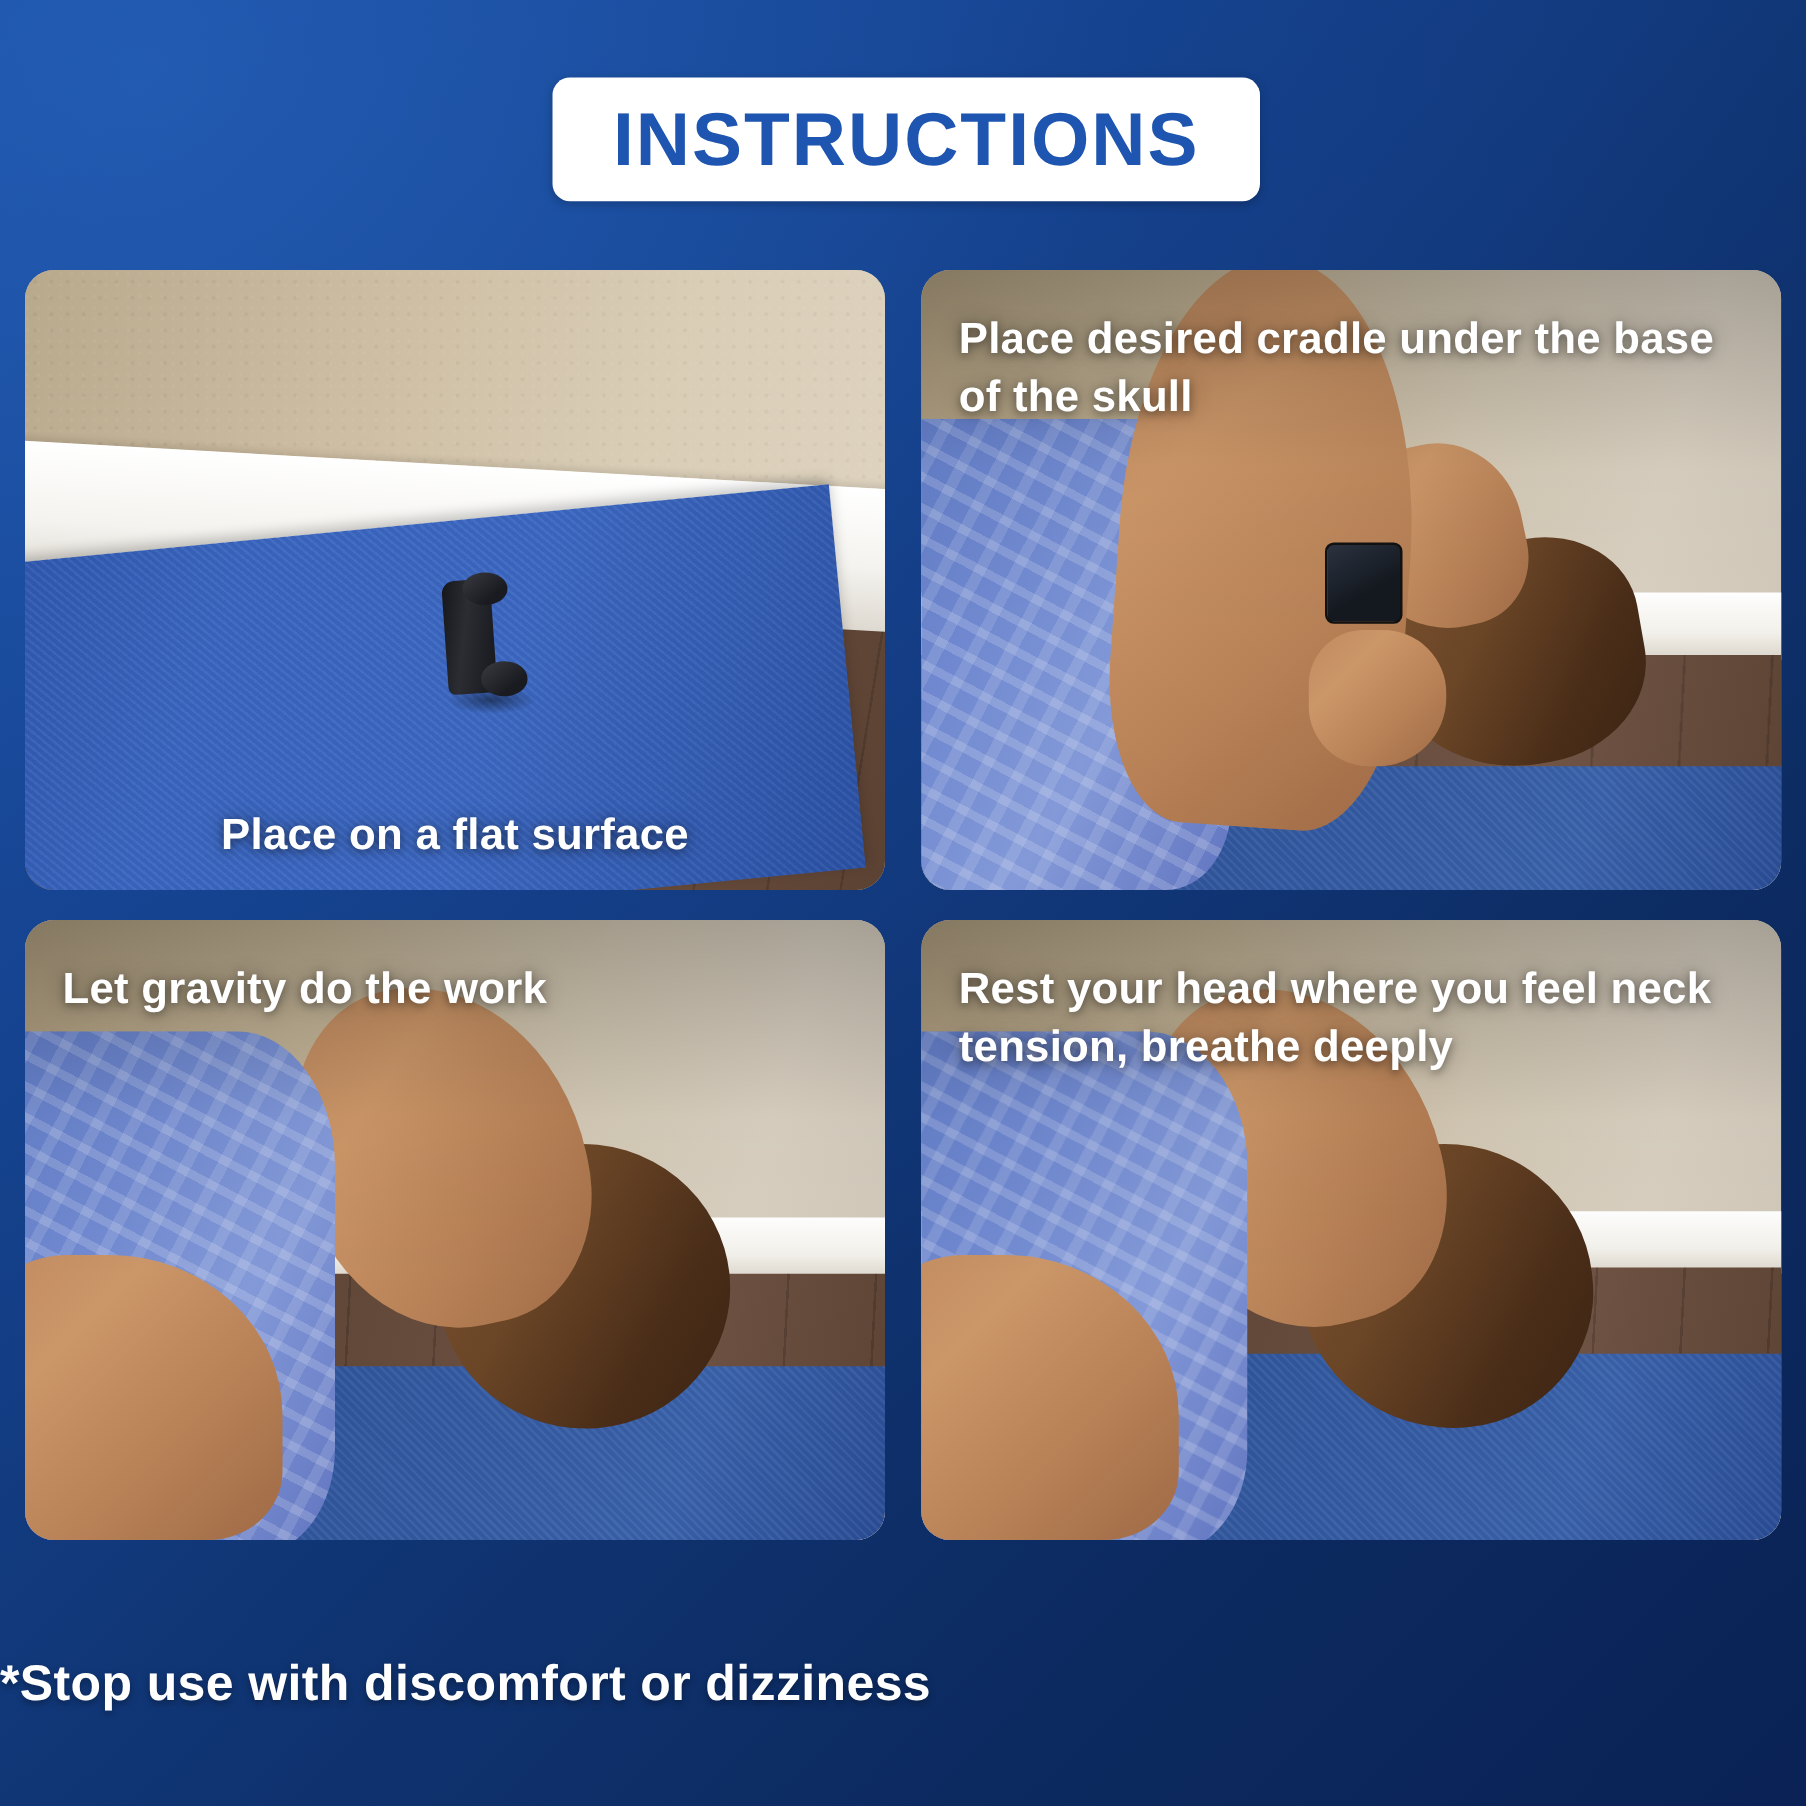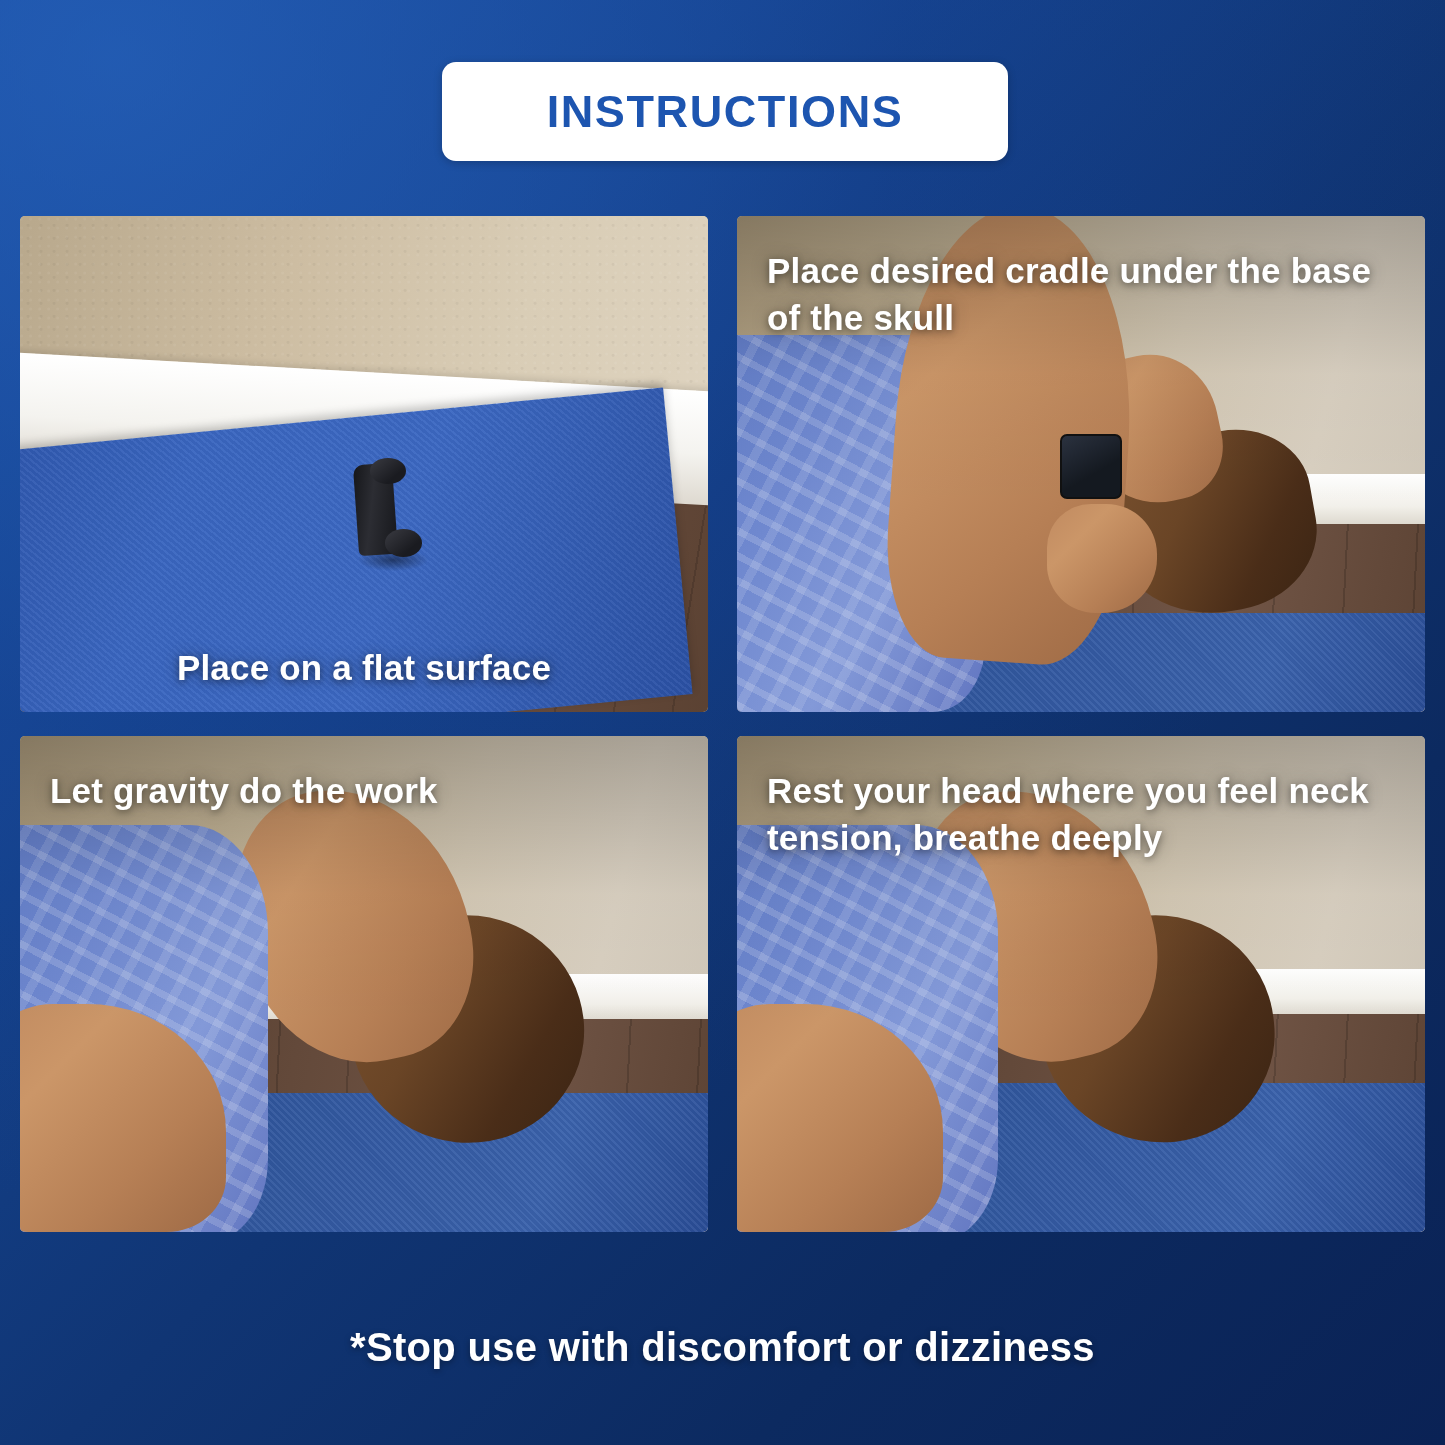--- a/index.html
+++ b/index.html
@@ -29,42 +29,42 @@
     height: 99px;
     background: #ffffff;
     border-radius: 14px;
     display: flex;
     align-items: center;
     justify-content: center;
     box-shadow: 0 2px 8px rgba(0,0,0,0.22);
   }
   .title-card .title-text {
     color: #1d55b0;
-    font-size: 45px;
+    font-size: 60px;
     font-weight: bold;
     letter-spacing: 1.6px;
     line-height: 1;
   }
 
   
   .panel-grid {
     position: absolute;
     left: 20px;
     top: 216px;
     width: 1405px;
     height: 1016px;
     display: grid;
     grid-template-columns: 688px 688px;
     grid-template-rows: 496px 496px;
     gap: 24px 29px;
   }
 
   .panel {
     position: relative;
-    border-radius: 5px;
+    border-radius: 23px;
     overflow: hidden;
   }
 
   .panel .photo {
     position: absolute;
     inset: 0;
   }
 
   .caption {
     position: absolute;
@@ -212,21 +212,20 @@
     background: linear-gradient(180deg, rgba(0,0,0,0.22) 0%, rgba(0,0,0,0.02) 32%, rgba(0,0,0,0) 60%);
     pointer-events: none;
     z-index: 4;
   }
 
   
   .footer-note {
     position: absolute;
     left: 0; right: 0;
     top: 1325px;
-    text-align: center;
     color: #ffffff;
     font-size: 40px;
     font-weight: bold;
     letter-spacing: 0.3px;
     text-shadow: 0 2px 6px rgba(0,0,0,0.35);
   }
 </style>
 </head>
 <body>
 

